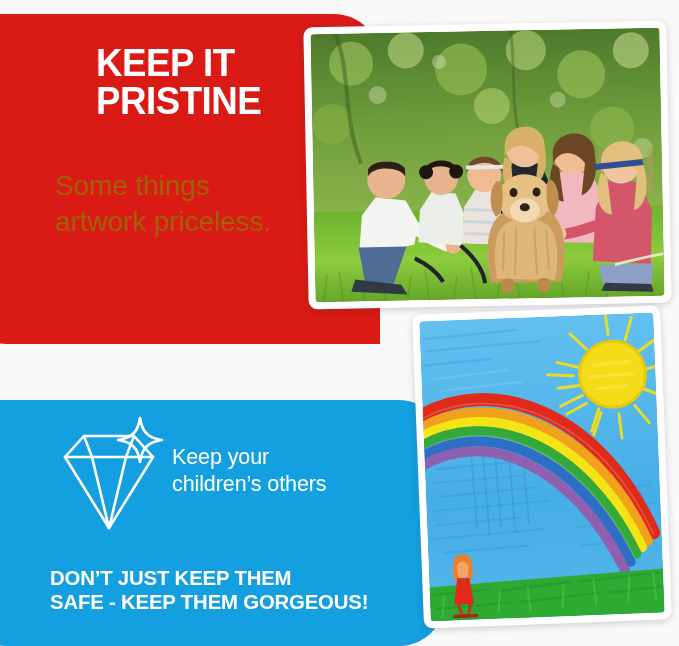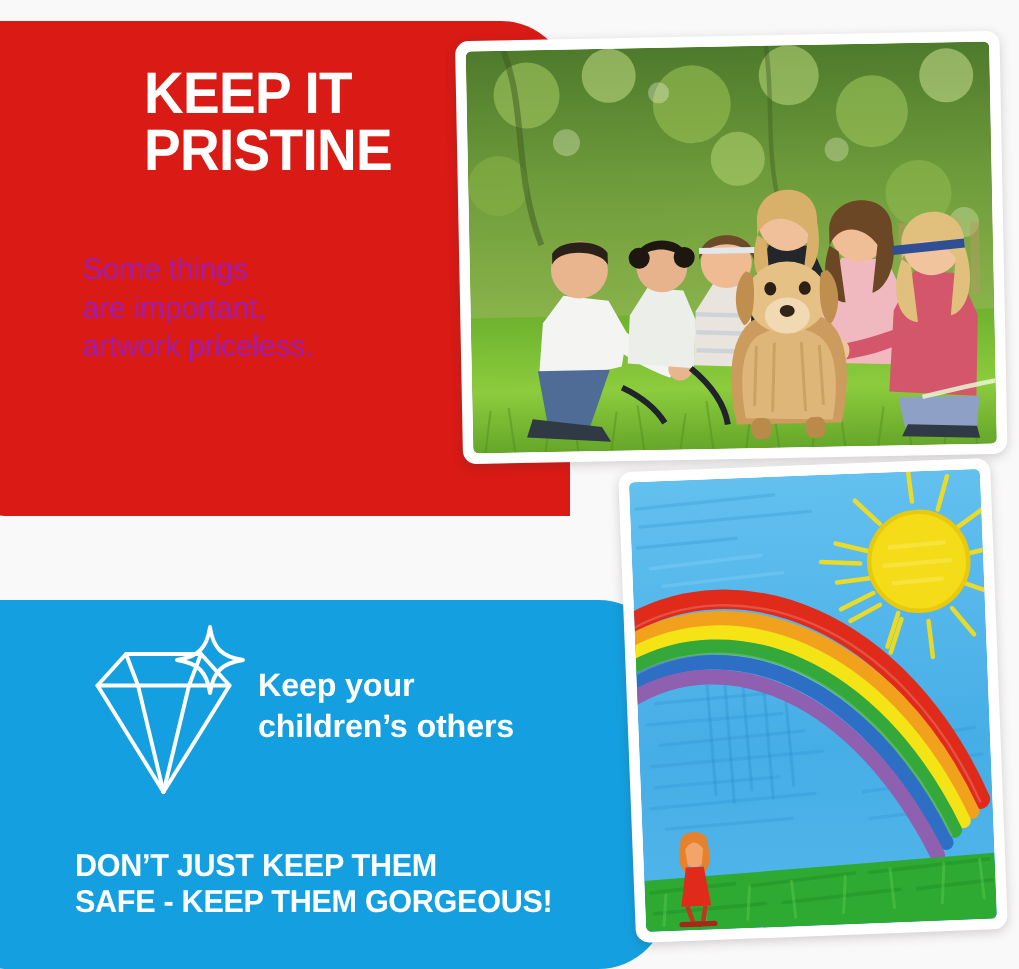--- a/index.html
+++ b/index.html
@@ -33,22 +33,22 @@
     z-index:4;
     font-stretch:condensed;
     transform:scaleX(0.94);
     transform-origin:left top;
   }
   .headline .l2{display:block;}
   .subcopy{
     position:absolute;
     left:55px; top:168px;
     width:270px;
-    color:#a21caf;
-    font-size:20px;
+    color:#a16207;
+    font-size:28px;
     line-height:1.285;
     z-index:4;
     letter-spacing:-0.1px;
   }
   .subcopy span{display:block;}
 
   
   .blue-panel{
     position:absolute;
     left:-40px; top:400px;
@@ -67,21 +67,21 @@
   .blue-copy{
     position:absolute;
     left:172px; top:444px;
     width:240px;
     color:#ffffff;
     font-size:21.5px;
     line-height:1.27;
     z-index:4;
     letter-spacing:-0.1px;
   }
-  .blue-copy span{display:block;font-weight:bold;}
+  .blue-copy span{display:block;}
   .blue-bold{
     position:absolute;
     left:50px; top:566px;
     width:380px;
     color:#ffffff;
     font-weight:bold;
     font-size:21px;
     line-height:1.16;
     letter-spacing:-0.2px;
     z-index:4;
@@ -131,21 +131,20 @@
 
   <div class="red-panel"></div>
 
   <div class="headline">
     <span class="l1">KEEP IT</span>
     <span class="l2">PRISTINE</span>
   </div>
 
   <div class="subcopy">
     <span>Some things</span>
-    <span>are important,</span>
     <span>artwork priceless.</span>
   </div>
 
   <div class="blue-panel"></div>
 
   <div class="gem-icon">
     <svg viewBox="0 0 122 132" fill="none" stroke="#ffffff" stroke-width="2.6" stroke-linejoin="round" stroke-linecap="round">
 
       <path d="M17 45 L36 24 L86 24 L105 45 L61 116 Z"></path>
 

